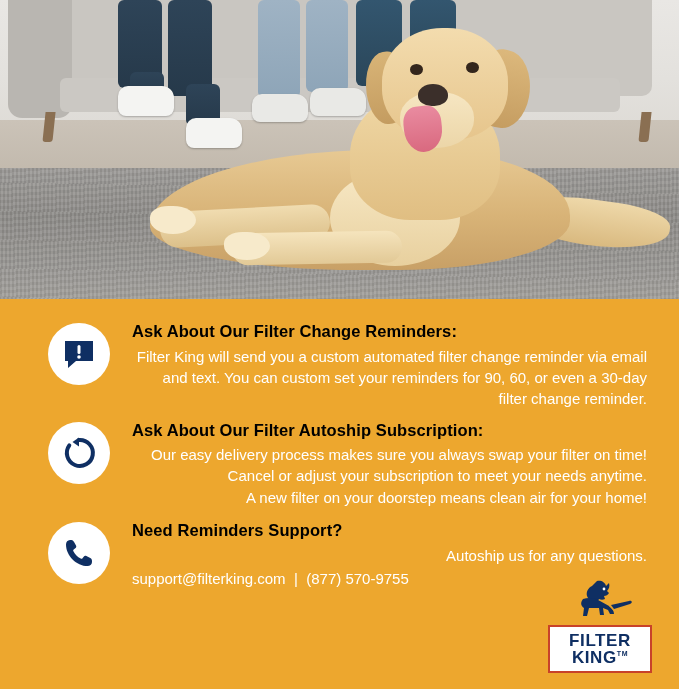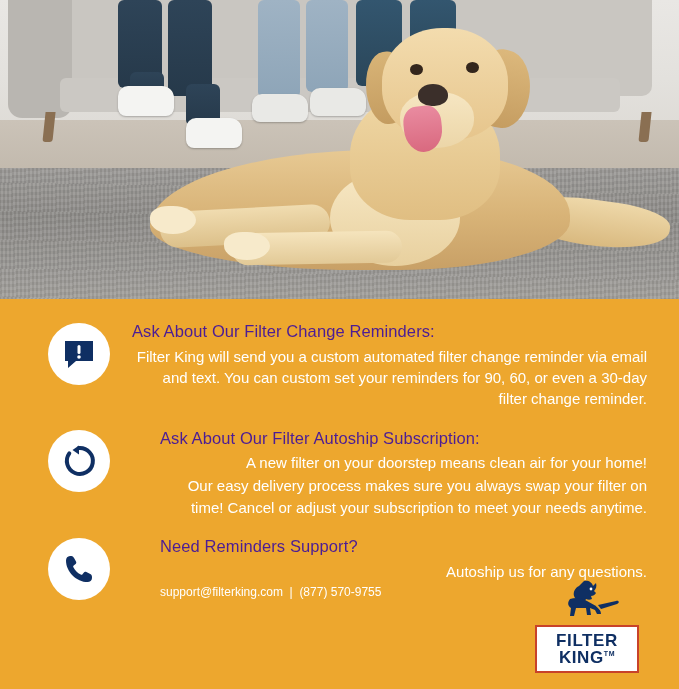--- a/index.html
+++ b/index.html
@@ -212,67 +212,67 @@
     width: 679px;
     height: 390px;
     background: #eda72e;
     box-sizing: border-box;
     padding: 22px 22px 10px 22px;
   }
   .row {
     display: flex;
     align-items: flex-start;
   }
-  .row + .row { margin-top: 18px; gap: 28px; }
+  .row + .row { margin-top: 10px; }
   .icon-badge {
     flex: 0 0 auto;
     width: 62px;
     height: 62px;
     border-radius: 50%;
     background: #ffffff;
     display: flex;
     align-items: center;
     justify-content: center;
     margin-left: 26px;
     margin-right: 22px;
     margin-top: 2px;
   }
   .icon-badge svg { display: block; }
   .row-text {
     flex: 1 1 auto;
     padding-right: 10px;
   }
   .row-title {
-    color: #4c1d95;
+    color: #000000;
     font-size: 16.5px;
-    font-weight: normal;
+    font-weight: bold;
     line-height: 1.25;
     margin: 0 0 4px 0;
     letter-spacing: .1px;
   }
   .row-body {
     color: #ffffff;
     font-size: 15px;
     line-height: 1.42;
     margin: 0;
     text-align: right;
   }
   .row-body.tight { margin-bottom: 2px; }
   .support-row { margin-top: 26px; position: relative; }
   .support-contact {
     color: #ffffff;
-    font-size: 12px;
+    font-size: 15px;
     line-height: 1.45;
     margin: 0;
   }
 
   
   .logo {
     position: absolute;
-    right: 40px;
+    right: 27px;
     bottom: 16px;
     width: 104px;
   }
   .logo-lion {
     height: 44px;
     display: flex;
     align-items: flex-end;
     justify-content: center;
     margin-bottom: 2px;
   }
@@ -370,22 +370,22 @@
 
     <div class="row">
       <div class="icon-badge">
         <svg width="34" height="34" viewBox="0 0 34 34" aria-hidden="true">
           <path d="M17 4 A13 13 0 1 1 7.3 9.4" fill="none" stroke="#0f2f63" stroke-width="4" stroke-linecap="round"></path>
           <path d="M17 1.5 L17 10.5 L10.5 6 z" fill="#0f2f63"></path>
         </svg>
       </div>
       <div class="row-text">
         <p class="row-title">Ask About Our Filter Autoship Subscription:</p>
+        <p class="row-body">Our easy delivery process makes sure you always swap your filter on time! Cancel or adjust your subscription to meet your needs anytime.</p>
         <p class="row-body tight">A new filter on your doorstep means clean air for your home!</p>
-        <p class="row-body">Our easy delivery process makes sure you always swap your filter on time! Cancel or adjust your subscription to meet your needs anytime.</p>
       </div>
     </div>
 
     <div class="row support-row">
       <div class="icon-badge">
         <svg width="32" height="32" viewBox="0 0 32 32" aria-hidden="true">
           <path d="M7 3 c2 0 3 0 4.2 2.2 l1.8 3.4 c.6 1.2 .2 2-0.7 2.7 l-1.6 1.2 c-.6 .5-.7 1-.3 1.8 1.6 3.2 4.1 5.7 7.3 7.3 .8 .4 1.3 .3 1.8-.3 l1.2-1.6 c.7-.9 1.5-1.3 2.7-.7 l3.4 1.8 C29 21.9 29 23 29 25 c0 2.4-2.2 4-4.4 4 C13.4 29 3 18.6 3 7.4 3 5.2 4.6 3 7 3 z" fill="#0f2f63"></path>
         </svg>
       </div>
       <div class="row-text">

